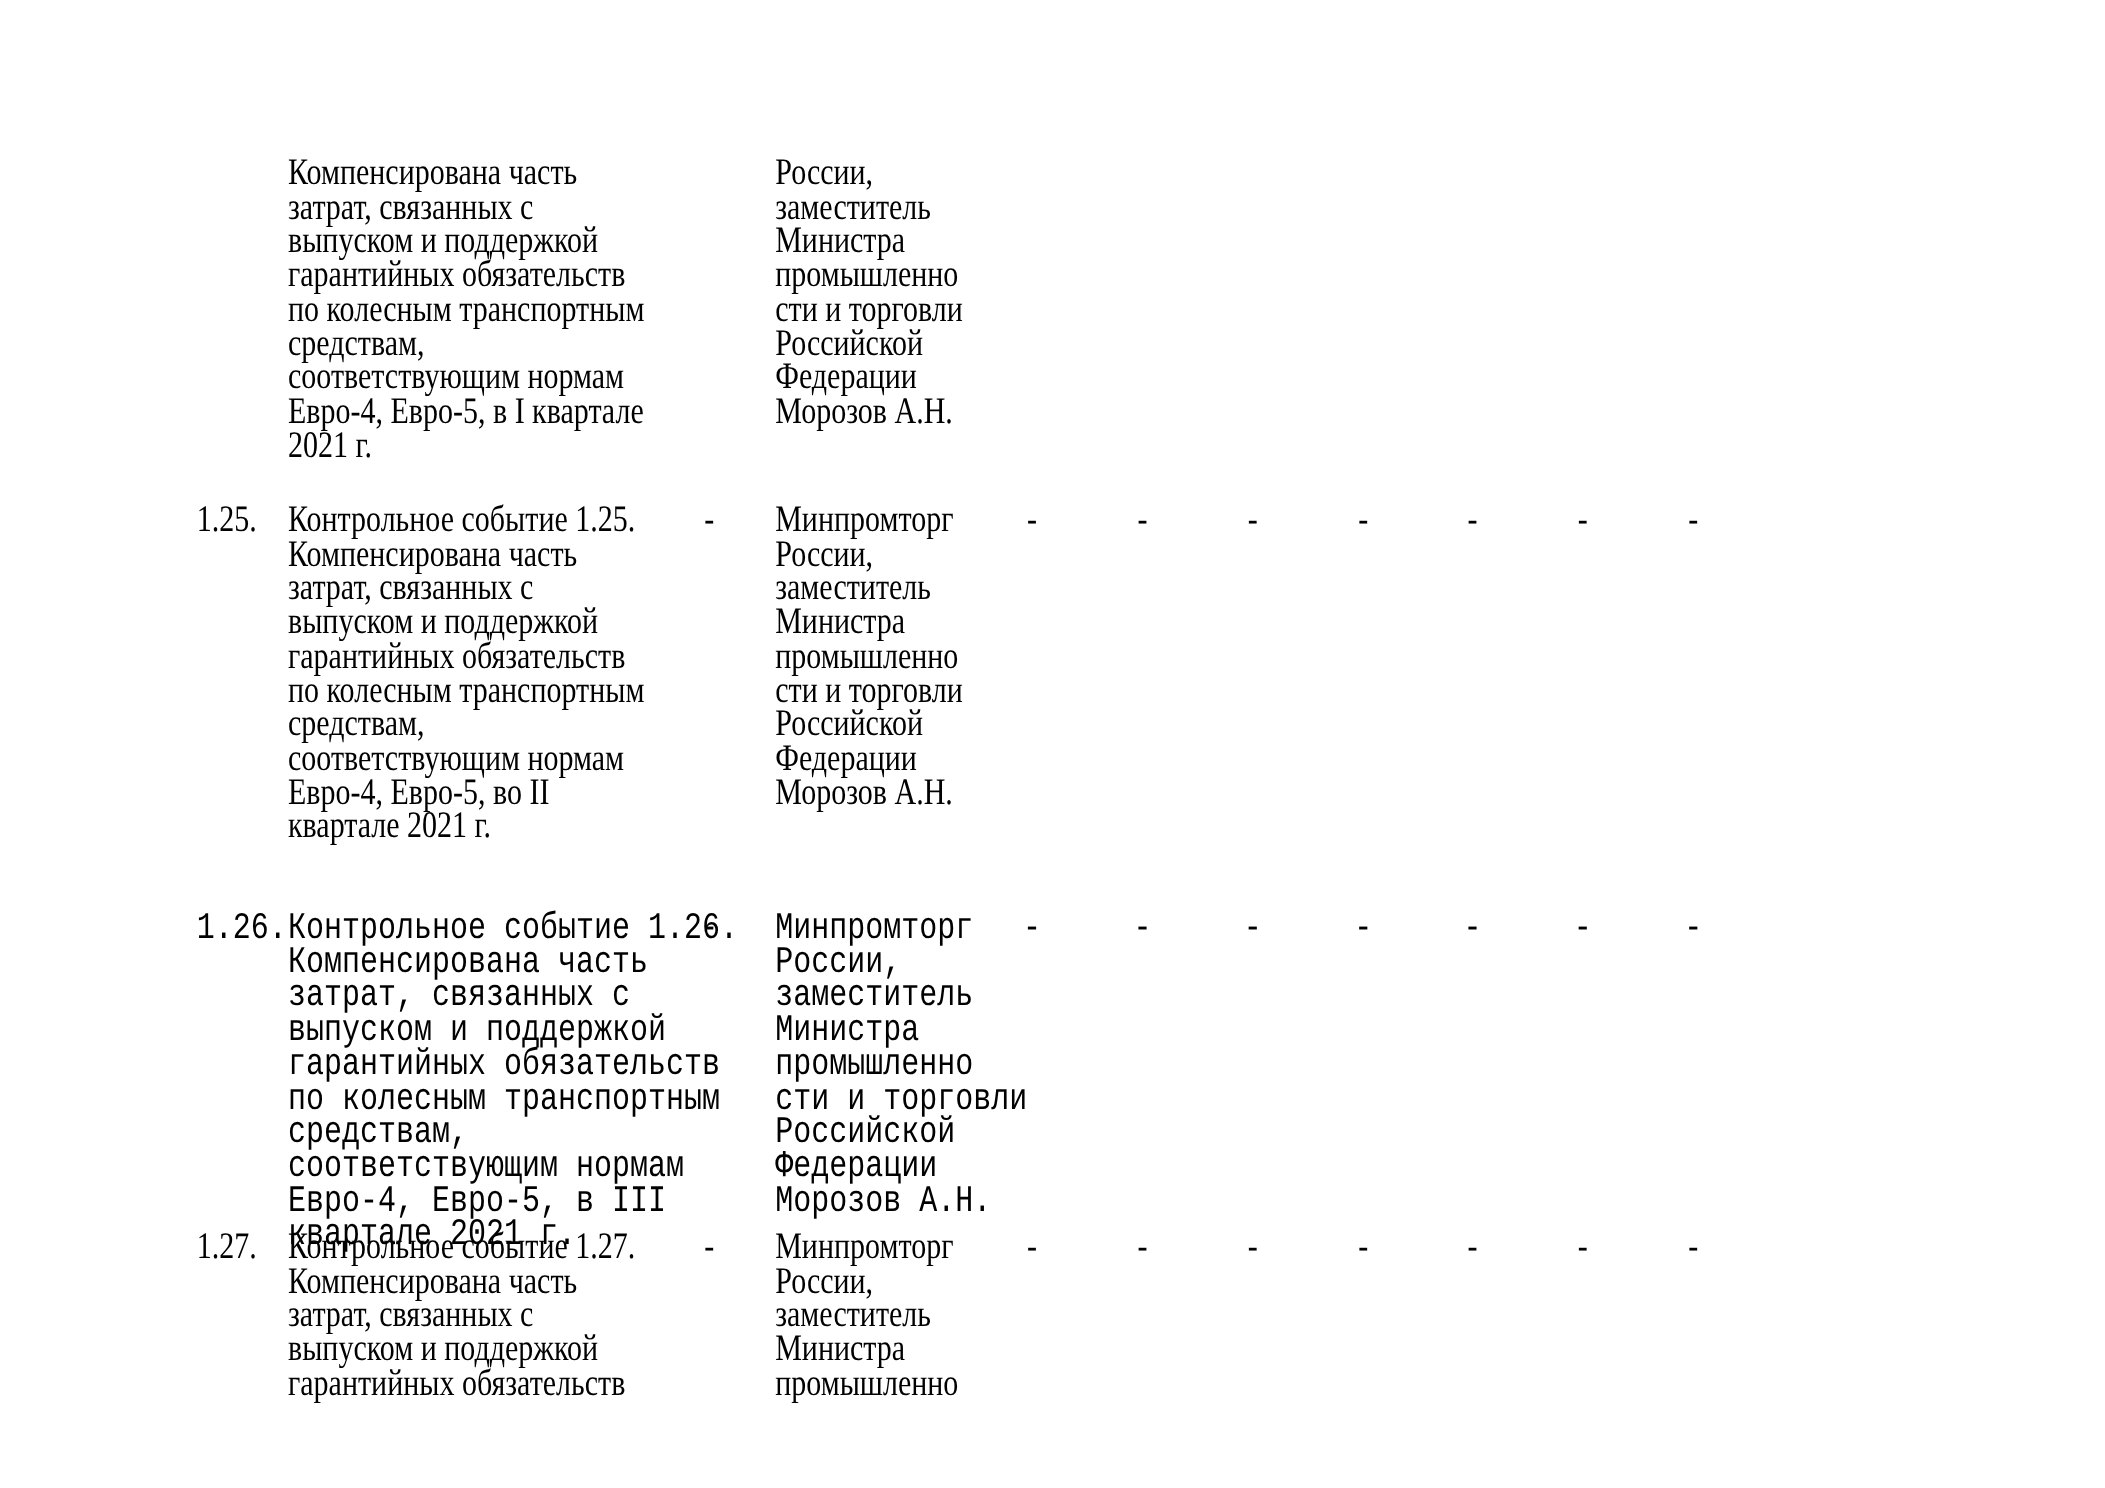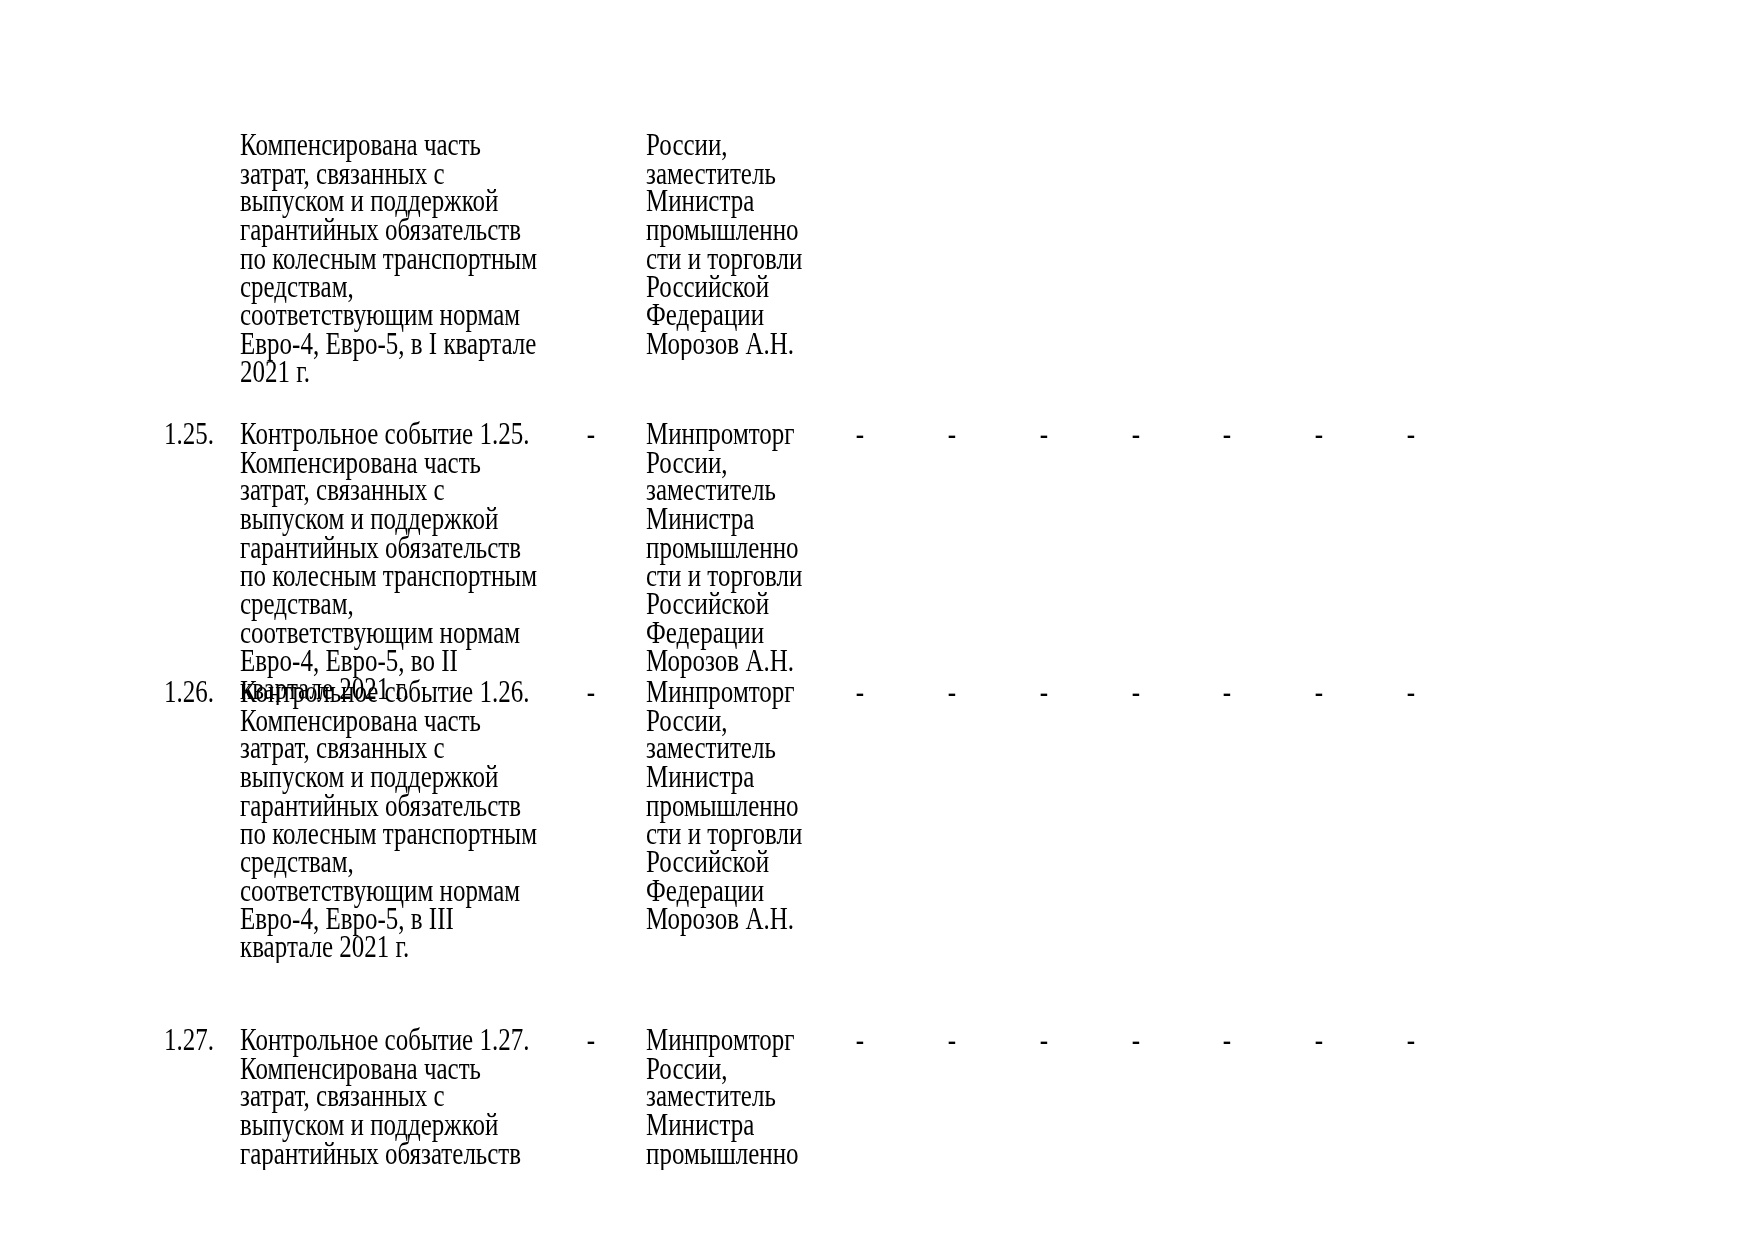--- a/index.html
+++ b/index.html
@@ -75,21 +75,21 @@
     <div class="cell dash stretch" style="left: 840px;">-</div>
       <div class="cell dash stretch" style="left: 932px;">-</div>
       <div class="cell dash stretch" style="left: 1024px;">-</div>
       <div class="cell dash stretch" style="left: 1116px;">-</div>
       <div class="cell dash stretch" style="left: 1207px;">-</div>
       <div class="cell dash stretch" style="left: 1299px;">-</div>
       <div class="cell dash stretch" style="left: 1391px;">-</div>
       <div class="cell dash stretch" style="left: 1482px;">-</div>
       <div class="cell dash stretch" style="left: 1574px;">-</div>
     </div>
-    <div class="trow" style="top: 678px;">
+    <div class="trow" style="top: 760px; font-family: Liberation Mono, monospace;">
       <div class="cell num stretch">1.26.</div>
       <div class="cell desc stretch">Контрольное событие 1.26.
 Компенсирована часть
 затрат, связанных с
 выпуском и поддержкой
 гарантийных обязательств
 по колесным транспортным
 средствам,
 соответствующим нормам
 Евро-4, Евро-5, в III

